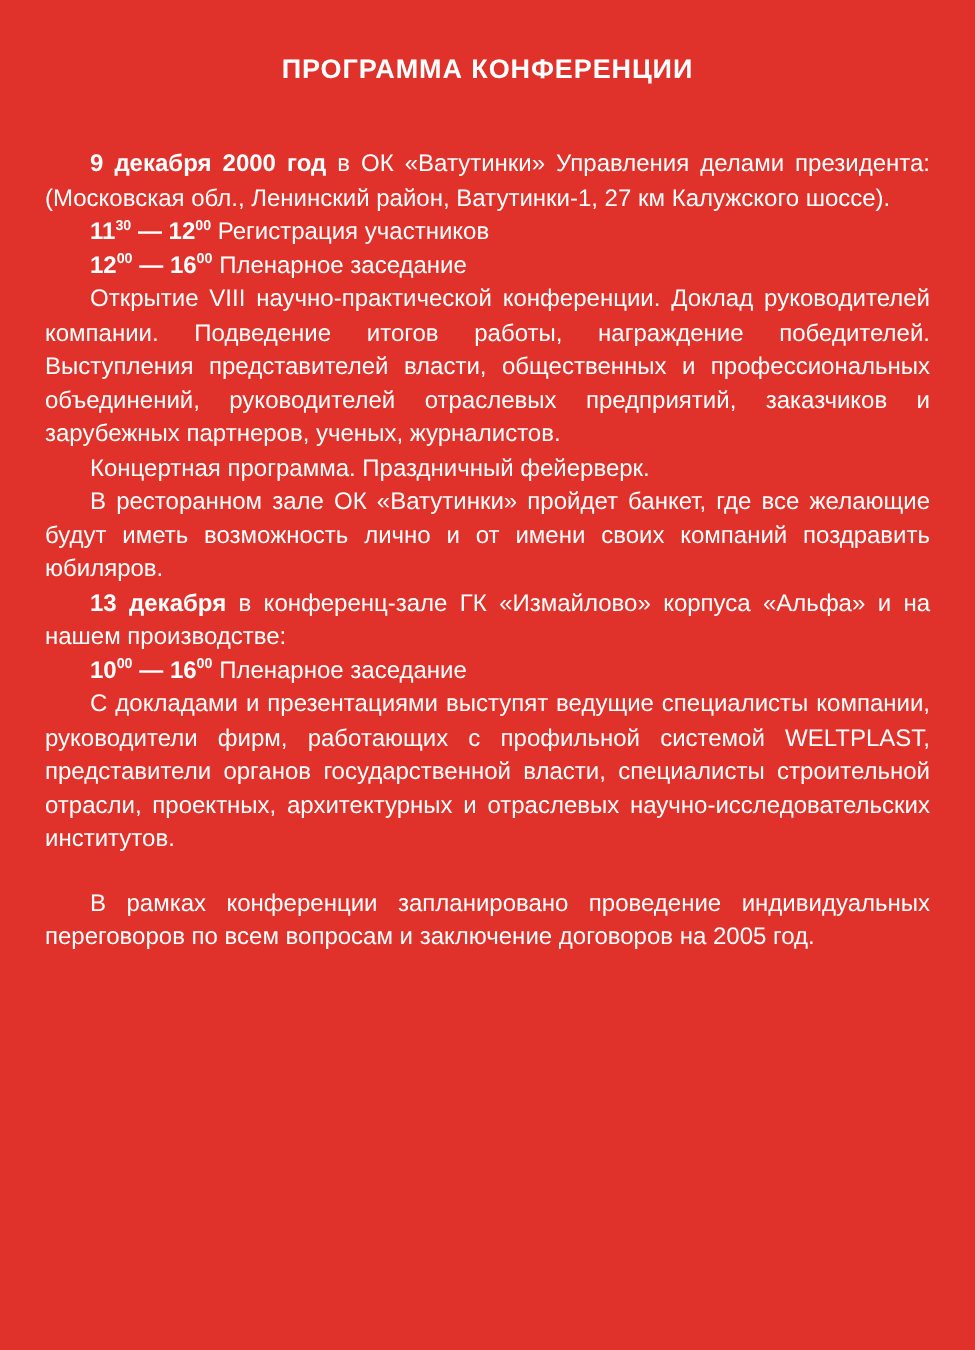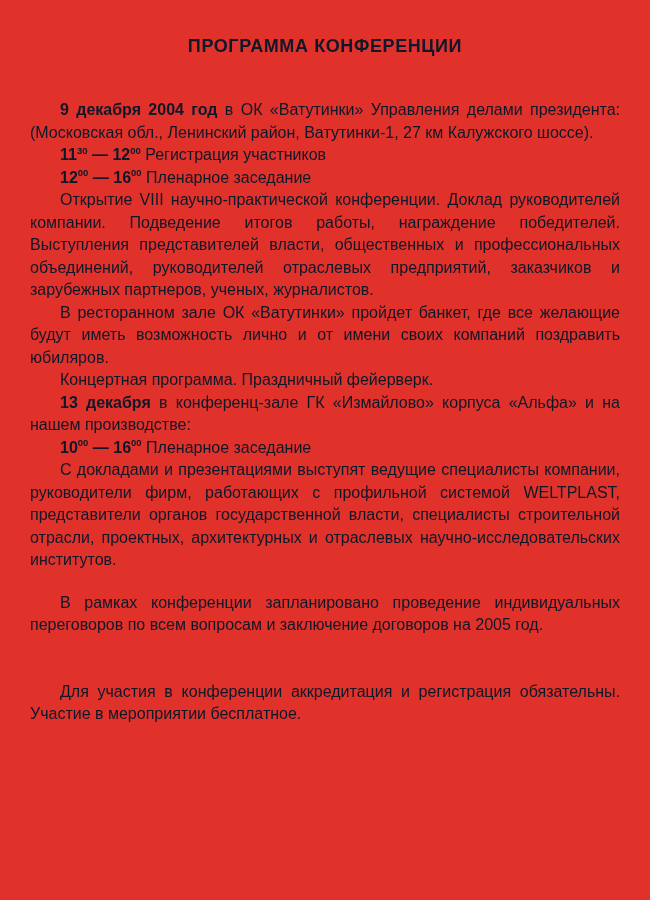--- a/index.html
+++ b/index.html
@@ -5,21 +5,21 @@
   html, body {
     margin: 0;
     padding: 0;
     background: #b8b8b8;
   }
   .page {
     width: 650px;
     height: 900px;
     box-sizing: border-box;
     background: #e0322a;
-    color: #0f172a;
+    color: #ffffff;
     font-family: "Liberation Sans", "DejaVu Sans", sans-serif;
     padding: 32px 30px 0 30px;
     overflow: hidden;
   }
   .title {
     text-align: center;
     font-weight: bold;
     font-size: 18px;
     letter-spacing: 0.6px;
     margin: 4px 0 42px 0;
@@ -44,38 +44,37 @@
   .gap-1 { margin-top: 20px; }
   .gap-2 { margin-top: 44px; }
 </style>
 </head>
 <body>
 
 <div class="page">
 
   <h1 class="title">ПРОГРАММА КОНФЕРЕНЦИИ</h1>
 
-  <p class="para"><span class="b">9 декабря 2004 год</span><span> в ОК «Ватутинки» Управления делами президента: (Московская обл., Ленинский район, Ватутинки-1, 27 км Калужского шоссе).</span></p>
+  <p class="para"><span class="b">9 декабря 2000 год</span><span> в ОК «Ватутинки» Управления делами президента: (Московская обл., Ленинский район, Ватутинки-1, 27 км Калужского шоссе).</span></p>
 
   <p class="para"><span class="b">11</span><sup class="sup">30</sup><span class="b"> — </span><span class="b">12</span><sup class="sup">00</sup><span> Регистрация участников</span></p>
 
   <p class="para"><span class="b">12</span><sup class="sup">00</sup><span class="b"> — </span><span class="b">16</span><sup class="sup">00</sup><span> Пленарное заседание</span></p>
 
   <p class="para">Открытие VIII научно-практической конференции. Доклад руководителей компании. Подведение итогов работы, награждение победителей. Выступления представителей власти, общественных и профессиональных объединений, руководителей отраслевых предприятий, заказчиков и зарубежных партнеров, ученых, журналистов.</p>
 
 
+  <p class="para">Концертная программа. Праздничный фейерверк.</p>
+
   <p class="para">В ресторанном зале ОК «Ватутинки» пройдет банкет, где все желающие будут иметь возможность лично и от имени своих компаний поздравить юбиляров.</p>
-
-  <p class="para">Концертная программа. Праздничный фейерверк.</p>
 
 
   <p class="para"><span class="b">13 декабря</span><span> в конференц-зале ГК «Измайлово» корпуса «Альфа» и на нашем производстве:</span></p>
 
   <p class="para"><span class="b">10</span><sup class="sup">00</sup><span class="b"> — </span><span class="b">16</span><sup class="sup">00</sup><span> Пленарное заседание</span></p>
 
   <p class="para">С докладами и презентациями выступят ведущие специалисты компании, руководители фирм, работающих с профильной системой WELTPLAST, представители органов государственной власти, специалисты строительной отрасли, проектных, архитектурных и отраслевых научно-исследовательских институтов.</p>
 
 
   <p class="para gap-1">В рамках конференции запланировано проведение индивидуальных переговоров по всем вопросам и заключение договоров на 2005 год.</p>
 
-  <p class="para gap-2">Для участия в конференции аккредитация и регистрация обязательны. Участие в мероприятии бесплатное.</p>
 
 </div>
 
 </body></html>

